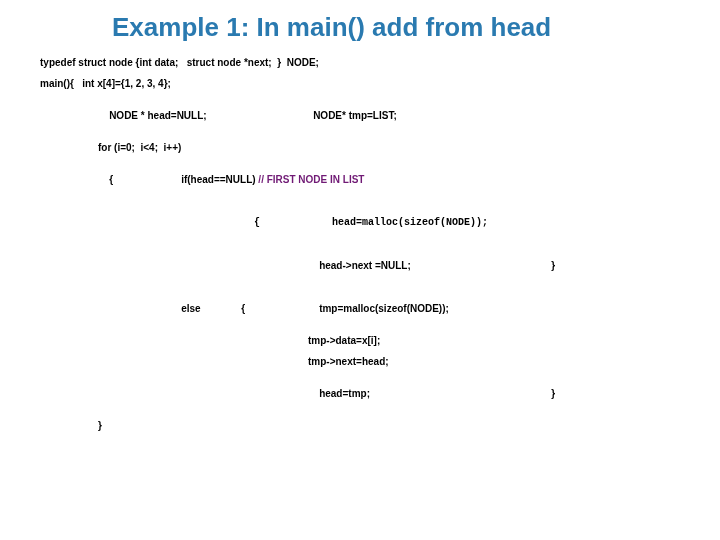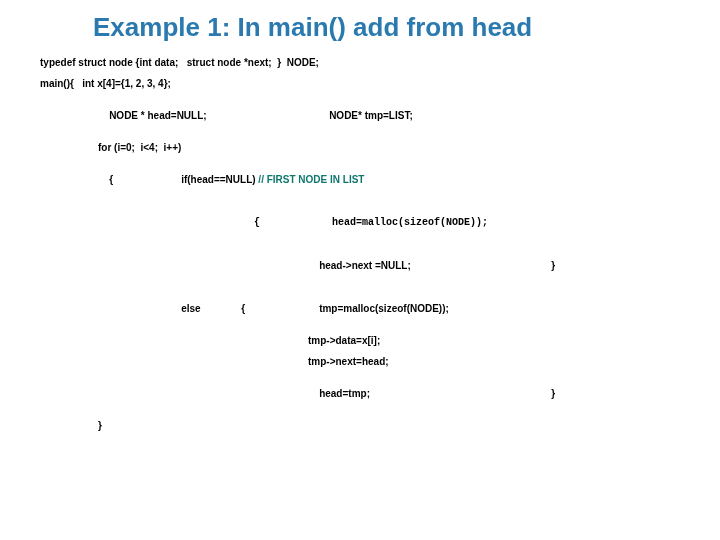--- a/index.html
+++ b/index.html
@@ -13,53 +13,53 @@
   }
   .slide {
     padding: 12px 40px 20px 40px;
     box-sizing: border-box;
   }
   .title {
     font-family: Arial, Helvetica, sans-serif;
     font-size: 26px;
     font-weight: bold;
     color: #2a7ab0;
-    margin-left: 53px;
+    margin-left: 72px;
     margin-bottom: 14px;
   }
   .line {
     font-size: 10px;
     font-weight: bold;
     color: #000;
     margin-bottom: 10px;
     white-space: pre;
   }
   .comment {
-    color: #0f766e;
+    color: #701a75;
     font-weight: bold;
   }
   .pad1 { padding-left: 58px; }
   .pad2 { padding-left: 96px; }
   .pad3 { padding-left: 190px; font-family: Liberation Mono, monospace; }
   .wide { display: inline-block; }
   .sp8  { margin-top: 0; }
 </style>
 </head>
 <body>
 
 <div class="slide">
 
   <div class="title">Example 1: In main() add from head</div>
 
   <div class="line">typedef struct node {int data;   struct node *next;  }  NODE;</div>
 
   <div class="line sp8">main(){   int x[4]={1, 2, 3, 4};</div>
 
   <div class="line pad1 sp8">
-    <span class="wide" style="width:220px">NODE * head=NULL;</span><span>NODE* tmp=LIST;</span>
+    <span class="wide" style="width:204px">NODE * head=NULL;</span><span>NODE* tmp=LIST;</span>
   </div>
 
   <div class="line pad1 sp8">for (i=0;  i&lt;4;  i++)</div>
 
   <div class="line pad1 sp8">
     <span class="wide" style="width:72px">{</span><span>if(head==NULL) </span><span class="comment">// FIRST NODE IN LIST</span>
   </div>
 
   <div class="line pad3 sp8">
     <span class="wide" style="width:78px">{</span><span>head=malloc(sizeof(NODE));</span>

